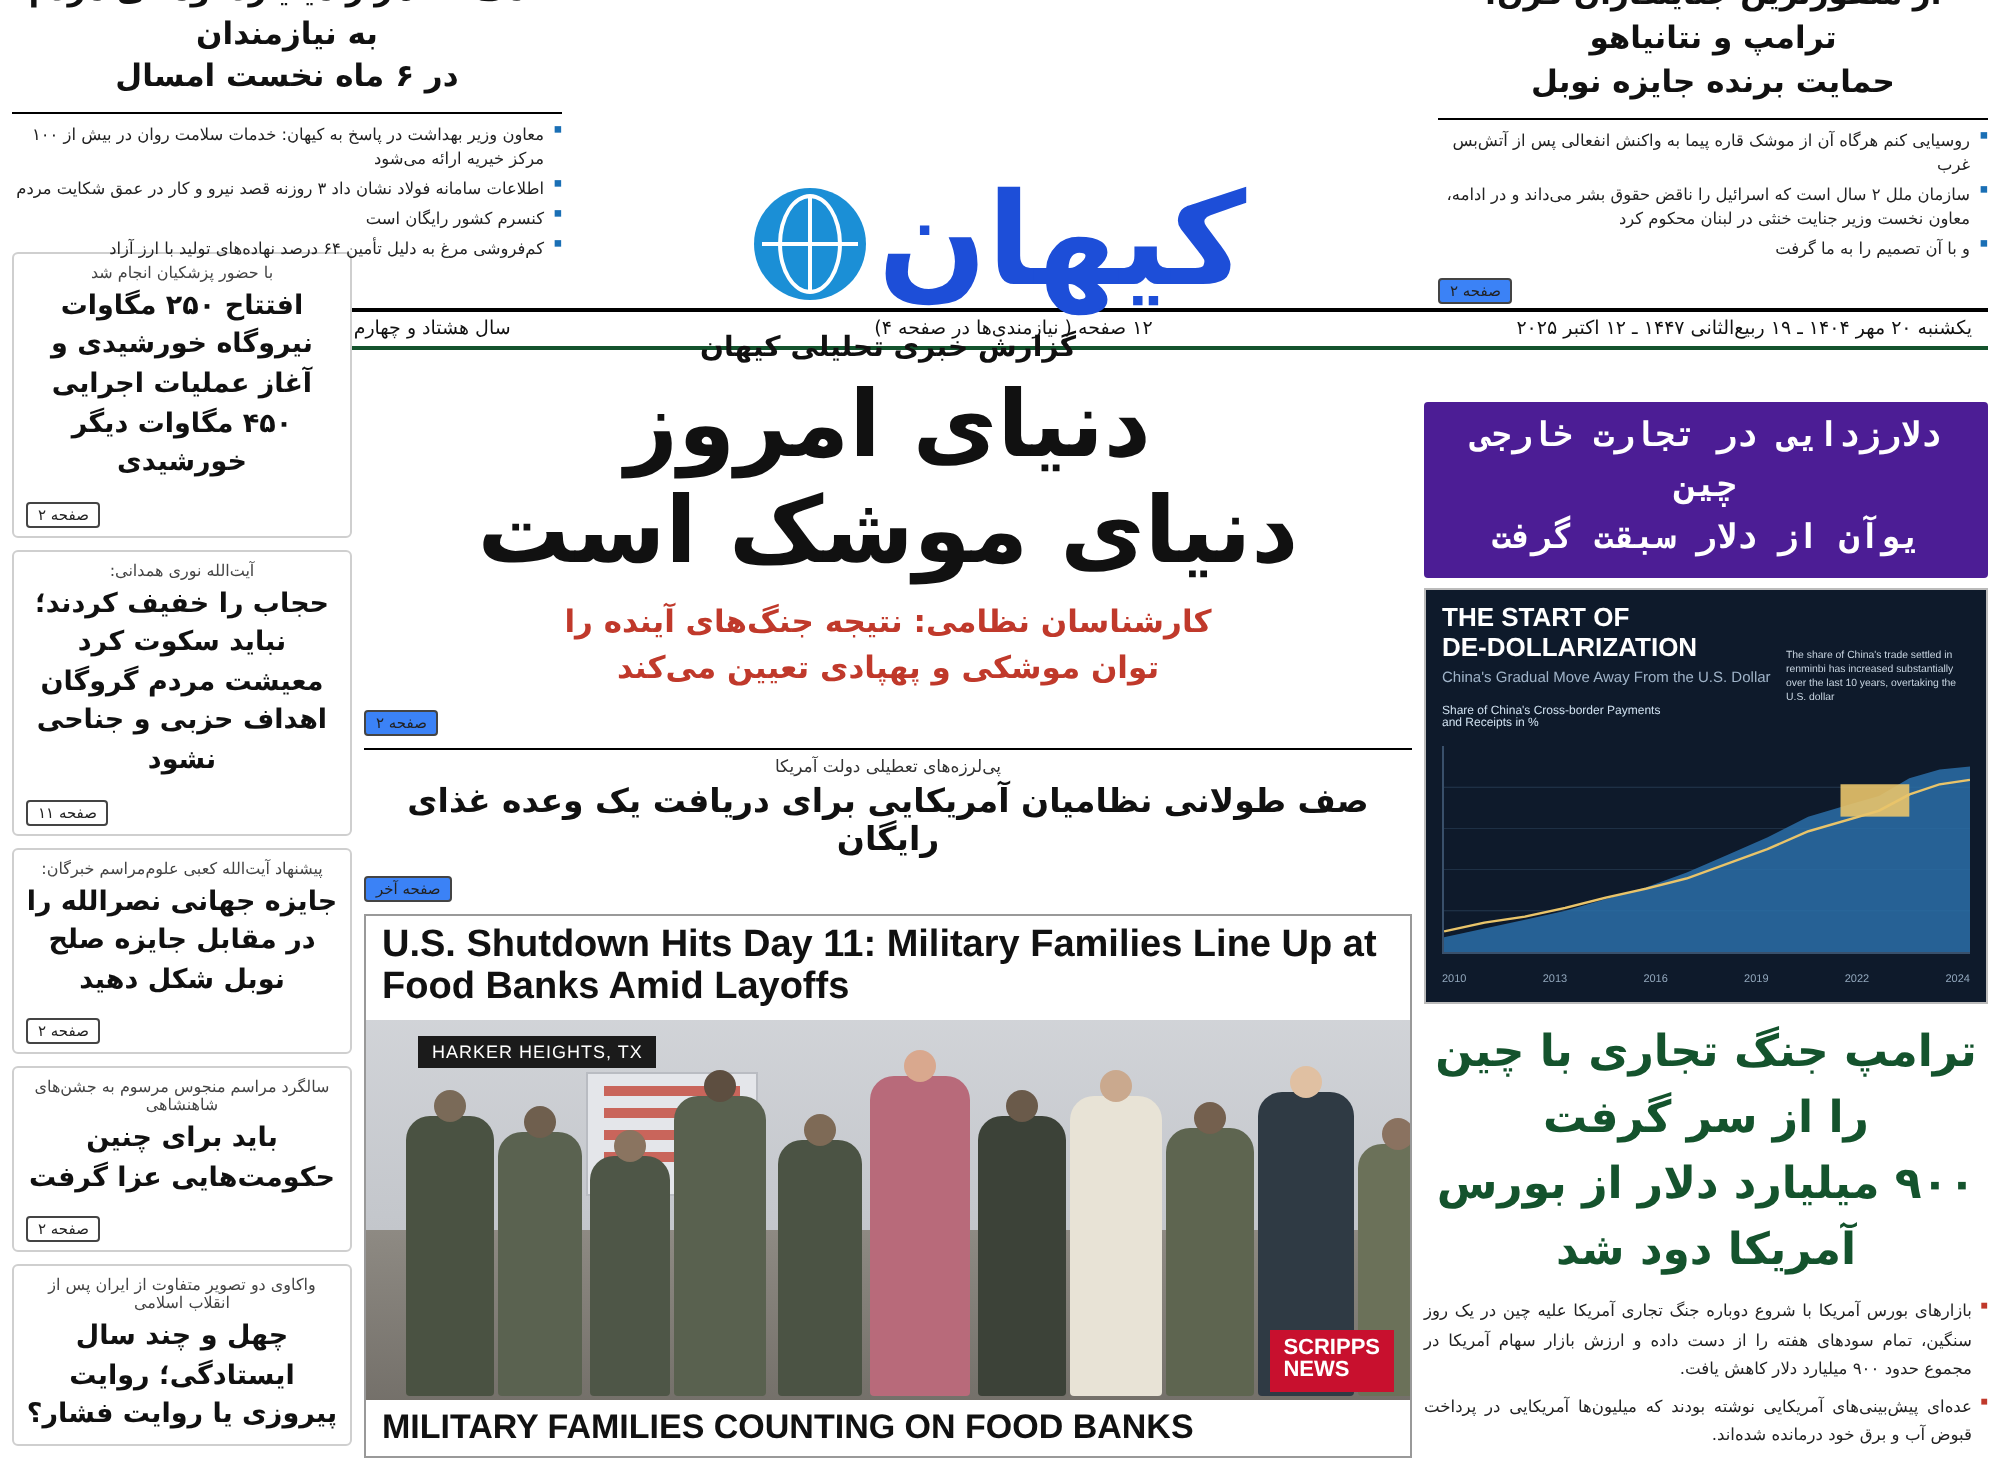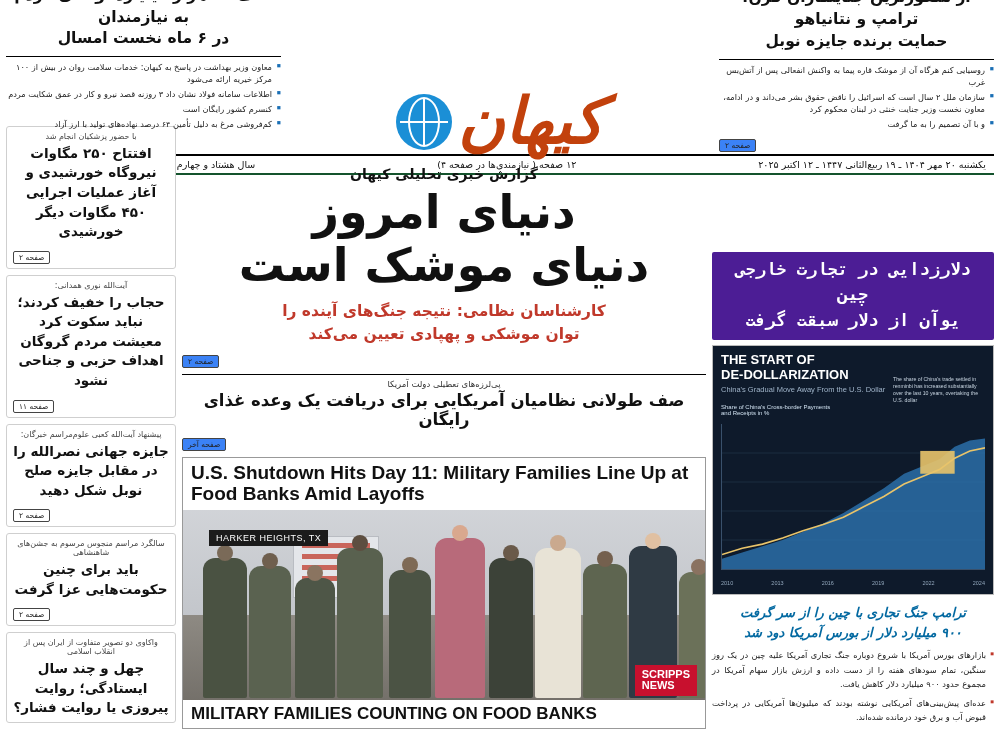--- a/index.html
+++ b/index.html
@@ -22,21 +22,21 @@
   .mh-rule { border:none; border-top:1px solid #000; margin:6px 0 4px 0; width:100%; }
   .bullets { font-size:8.2px; line-height:1.5; color:#222; }
   .bullets div { margin-bottom:2.5px; padding-right:9px; position:relative; }
   .bullets div:before { content:"◼"; position:absolute; right:0; top:1px; font-size:5px; color:#1a6fb5; }
   .pagref { display:inline-block; border:1px solid #444; border-radius:2px; font-size:7.5px; padding:1px 5px; color:#222; background:#3b82f6; }
   .mh-logo-wrap { display:flex; flex-direction:row; align-items:center; gap:6px; }
   .globe { width:56px; height:56px; border-radius:50%; background:#1b8fd6; position:relative; flex:0 0 auto; }
   .globe:before { content:""; position:absolute; left:50%; top:4px; bottom:4px; width:2px; background:#fff; transform:translateX(-50%); }
   .globe:after { content:""; position:absolute; top:50%; left:4px; right:4px; height:2px; background:#fff; transform:translateY(-50%); }
   .globe .ring { position:absolute; left:12px; right:12px; top:3px; bottom:3px; border:2px solid #fff; border-radius:50%; }
-  .logo-text { font-size:64px; font-weight:bold; line-height:0.95; color:#c2410c; letter-spacing:-2px; font-family:"DejaVu Sans", sans-serif;font-style:italic; }
+  .logo-text { font-size:64px; font-weight:bold; line-height:0.95; color:#1d4ed8; letter-spacing:-2px; font-family:"DejaVu Sans", sans-serif; }
   .mh-right-head { font-size:15.5px; font-weight:bold; text-align:center; line-height:1.4; color:#111; }
 
   
   .infobar { display:flex; flex-direction:row-reverse; align-items:center; justify-content:space-between;
     border-top:2px solid #000; border-bottom:2px solid #14532d; padding:3px 8px; font-size:9.5px; margin-top:2px; }
   .infobar span { white-space:nowrap; }
 
   
   .grid { display:flex; flex-direction:row-reverse; margin-top:6px; height:548px; gap:6px;align-items:flex-end; }
   .col-right { width:170px; }
@@ -58,43 +58,43 @@
   .c-sep { border:none; border-top:1px solid #000; margin:6px 0 4px 0; }
   .c-kicker2 { text-align:center; font-size:8.5px; color:#333; }
   .c-head2 { text-align:center; font-size:16.5px; font-weight:bold; color:#111; margin-top:2px; }
 
   
   .photo { position:relative; margin-top:6px; border:1px solid #999; background:#2c3338; height:272px; overflow:hidden; }
   .photo-cap-top { position:absolute; top:0; left:0; right:0; background:#fff; color:#111;
     font-family:"Liberation Sans", sans-serif; font-weight:bold; font-size:19px; line-height:1.12; padding:4px 8px 5px 8px; text-align:left; direction:ltr;}
   .photo-cap-bottom { position:absolute; bottom:0; left:0; right:0; background:#fff; color:#111;
     font-family:"Liberation Sans", sans-serif; font-weight:bold; font-size:17px; padding:4px 8px; text-align:left; direction:ltr;}
-  .loc-tag { position:absolute; top:72px; left:26px; background:#1b1b1b; color:#fff; font-family:"Liberation Sans", sans-serif;
+  .loc-tag { position:absolute; top:60px; left:26px; background:#1b1b1b; color:#fff; font-family:"Liberation Sans", sans-serif;
     font-size:9px; padding:3px 7px; letter-spacing:0.5px; direction:ltr; }
   .news-logo { position:absolute; right:8px; bottom:32px; background:#c8102e; color:#fff; font-family:"Liberation Sans", sans-serif;
     font-weight:bold; font-size:11px; line-height:1.05; padding:4px 7px; text-align:left; direction:ltr; }
   .scene { position:absolute; inset:0; }
   .scene .wall { position:absolute; left:0; right:0; top:0; height:58%; background:linear-gradient(#d8dade,#c3c6cb); }
   .scene .floor { position:absolute; left:0; right:0; bottom:0; height:42%; background:linear-gradient(#8e8a83,#6c6862); }
   .scene .banner { position:absolute; left:110px; top:78px; width:86px; height:62px; background:#e4e6ea; border:1px solid #b9bcc2; }
   .scene .banner i { display:block; height:5px; margin:6px 8px; background:#c0392b; opacity:.75; }
   .silh { position:absolute; bottom:30px; border-radius:12px 12px 2px 2px; }
   .sh-head { position:absolute; top:-13px; left:50%; transform:translateX(-50%); width:16px; height:16px; border-radius:50%; }
 
   
   .l-banner { background:#4c1d95; color:#fff; font-weight:bold; font-size:17px; text-align:center; padding:6px 5px; line-height:1.5; border-radius:2px;font-family:Liberation Mono, monospace; }
-  .chart-box { border:1px solid #bbb; margin-top:5px; background:#0e1a2b; height:250px; position:relative; overflow:hidden; }
+  .chart-box { border:1px solid #bbb; margin-top:5px; background:#0e1a2b; height:208px; position:relative; overflow:hidden; }
   .chart-title { color:#fff; font-family:"Liberation Sans", sans-serif; font-weight:bold; font-size:13px; padding:7px 8px 0 8px; direction:ltr; line-height:1.15; }
   .chart-sub { color:#9fb3c8; font-family:"Liberation Sans", sans-serif; font-size:7.5px; padding:2px 8px 0 8px; direction:ltr; }
   .chart-note { position:absolute; right:8px; top:30px; width:92px; color:#c7d4e0; font-family:"Liberation Sans", sans-serif; font-size:5.2px; line-height:1.35; direction:ltr; }
   .chart-axis-label { position:absolute; left:8px; top:58px; color:#cfe0ef; font-family:"Liberation Sans", sans-serif; font-size:6px; direction:ltr; width:120px;}
   .plot { position:absolute; left:8px; right:8px; top:78px; bottom:24px; border-left:1px solid #39506b; border-bottom:1px solid #39506b; }
   .xlabels { position:absolute; left:8px; right:8px; bottom:8px; display:flex; justify-content:space-between; color:#91a6bb;
     font-family:"Liberation Sans", sans-serif; font-size:5.5px; direction:ltr; }
-  .l-head { font-size:13px; font-weight:bold; line-height:1.5; text-align:center; margin-top:8px; color:#0369a1;font-style:italic; }
+  .l-head { font-size:22px; font-weight:bold; line-height:1.5; text-align:center; margin-top:8px; color:#14532d; }
   .l-body { font-size:8.3px; line-height:1.75; text-align:justify; color:#222; margin-top:6px; }
   .l-body p { margin:0 0 4px 0; padding-right:8px; position:relative; }
   .l-body p:before { content:"◼"; position:absolute; right:0; top:2px; font-size:4.5px; color:#c0392b; }
 </style>
 </head>
 <body>
 
 <div class="page">
 
   <div class="masthead">

